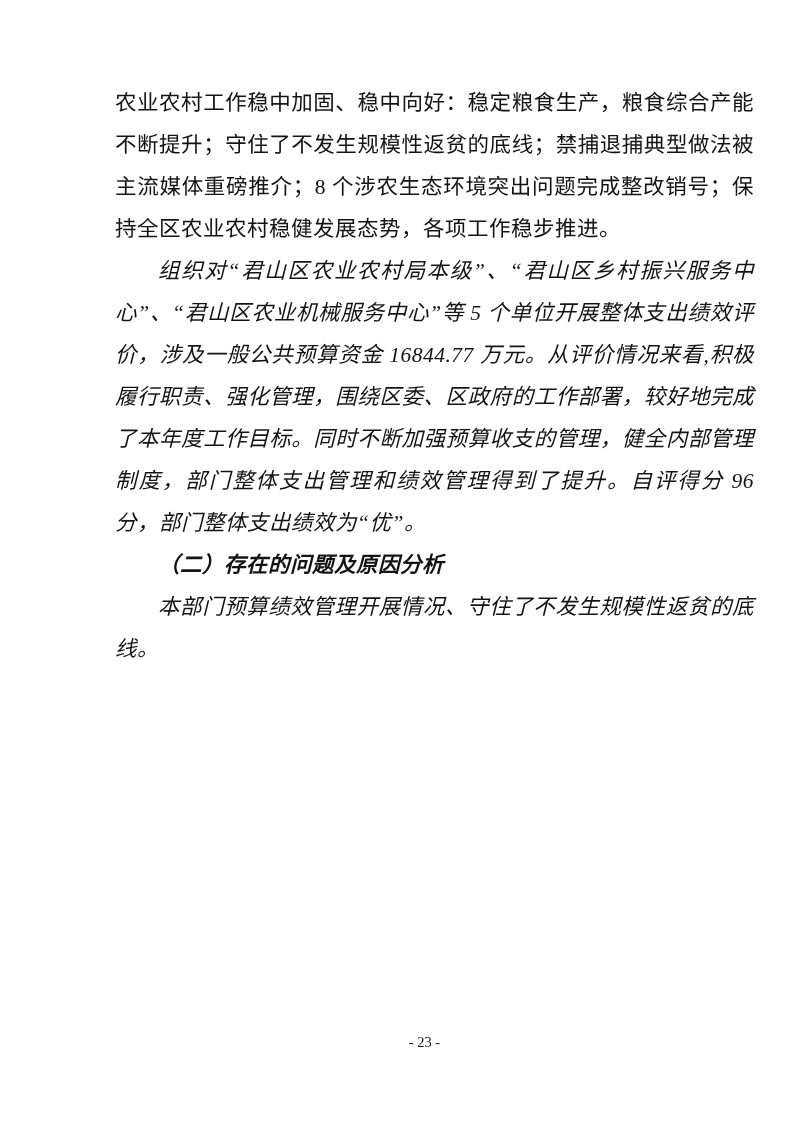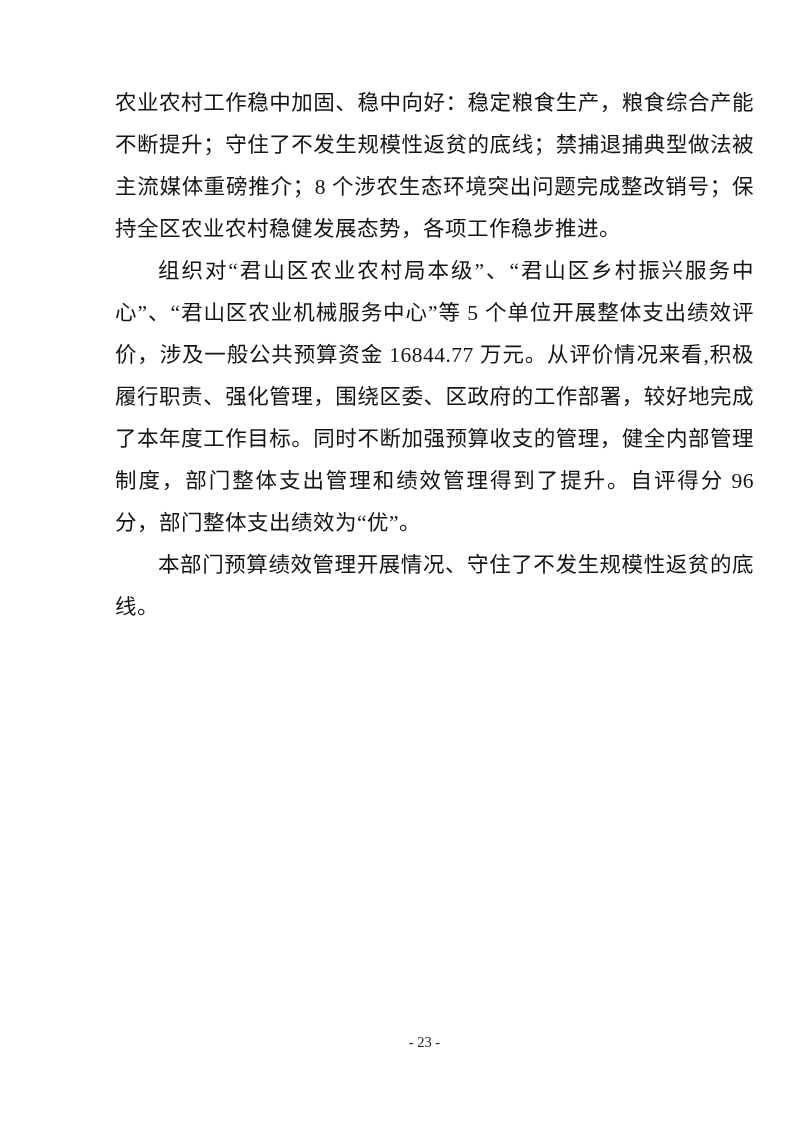--- a/index.html
+++ b/index.html
@@ -28,20 +28,21 @@
     padding: 0;
     font-size: 21.5px;
     line-height: 42px;
     text-align: justify;
     text-justify: inter-ideograph;
     letter-spacing: 0.5px;
     color: #141414;
   }
   .content p.indent {
     text-indent: 43px;
+    font-style: italic;
   }
   .content p.heading {
     font-family: "Liberation Sans", "DejaVu Sans", sans-serif;
     font-weight: 700;
     letter-spacing: 0.5px;
   }
   .footer {
     position: absolute;
     top: 1032px;
     left: 12px;
@@ -54,18 +55,19 @@
     padding-left: 16px;
   }
 </style>
 </head>
 <body>
 
 <div class="page">
   <div class="content">
     <p class="body">农业农村工作稳中加固、稳中向好：稳定粮食生产，粮食综合产能不断提升；守住了不发生规模性返贫的底线；禁捕退捕典型做法被主流媒体重磅推介；8 个涉农生态环境突出问题完成整改销号；保持全区农业农村稳健发展态势，各项工作稳步推进。</p>
     <p class="body indent">组织对“君山区农业农村局本级”、“君山区乡村振兴服务中心”、“君山区农业机械服务中心”等 5 个单位开展整体支出绩效评价，涉及一般公共预算资金 16844.77 万元。从评价情况来看,积极履行职责、强化管理，围绕区委、区政府的工作部署，较好地完成了本年度工作目标。同时不断加强预算收支的管理，健全内部管理制度，部门整体支出管理和绩效管理得到了提升。自评得分 96 分，部门整体支出绩效为“优”。</p>
+    <p class="heading indent">（二）存在的问题及原因分析</p>
     <p class="body indent">本部门预算绩效管理开展情况、守住了不发生规模性返贫的底线。</p>
   </div>
   <div class="footer">
     <span>- 23 -</span>
   </div>
 </div>
 
 </body></html>

